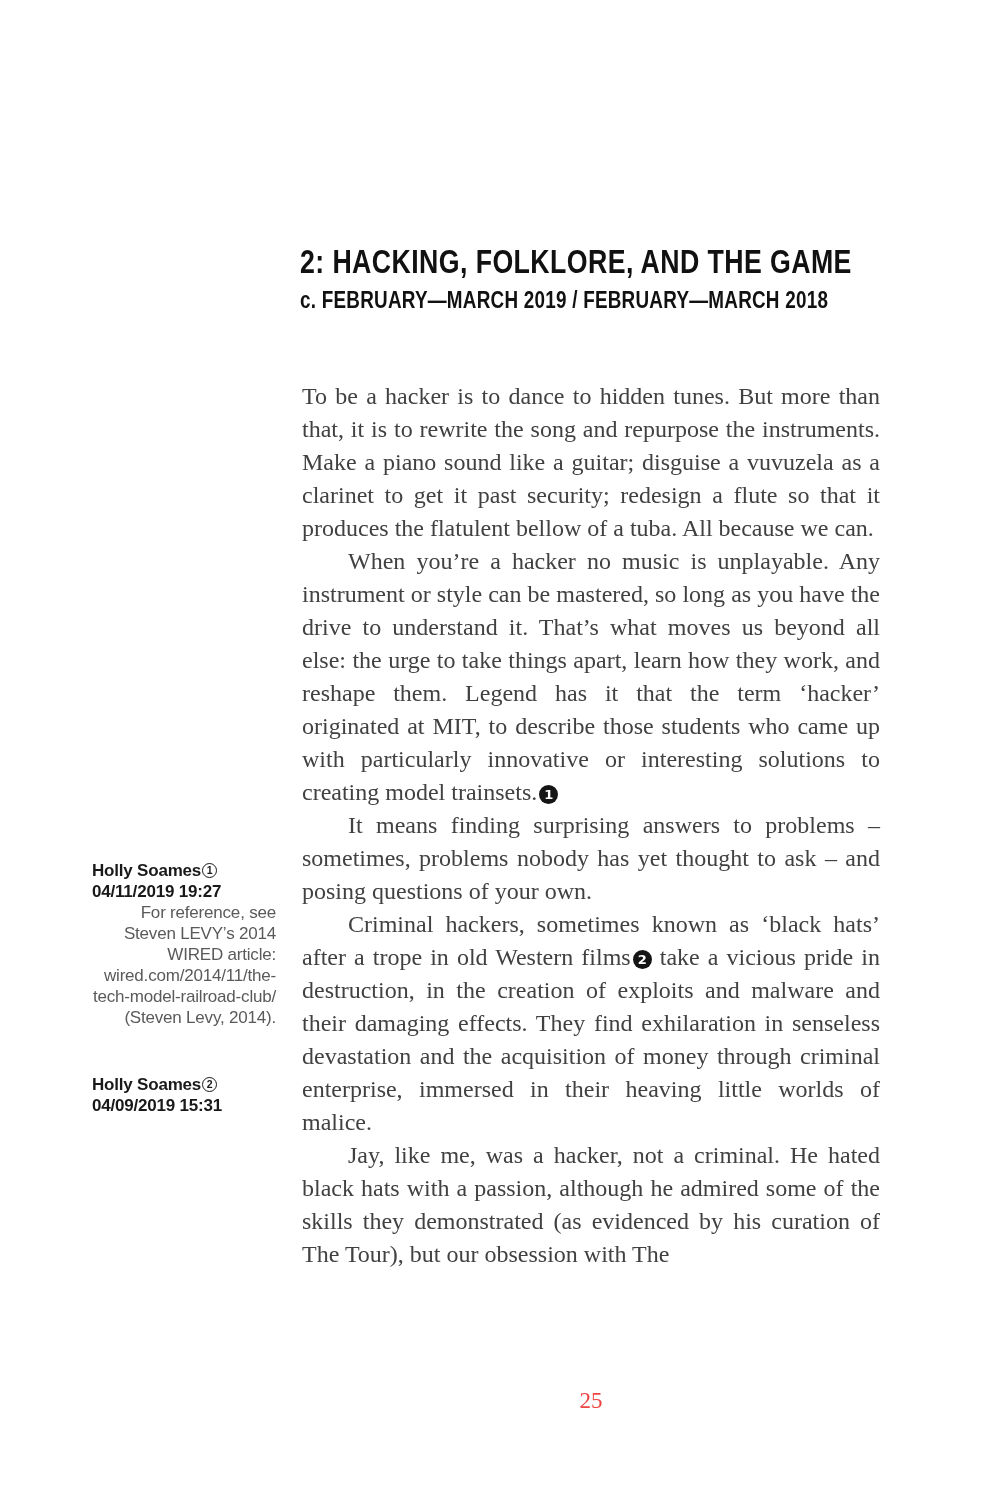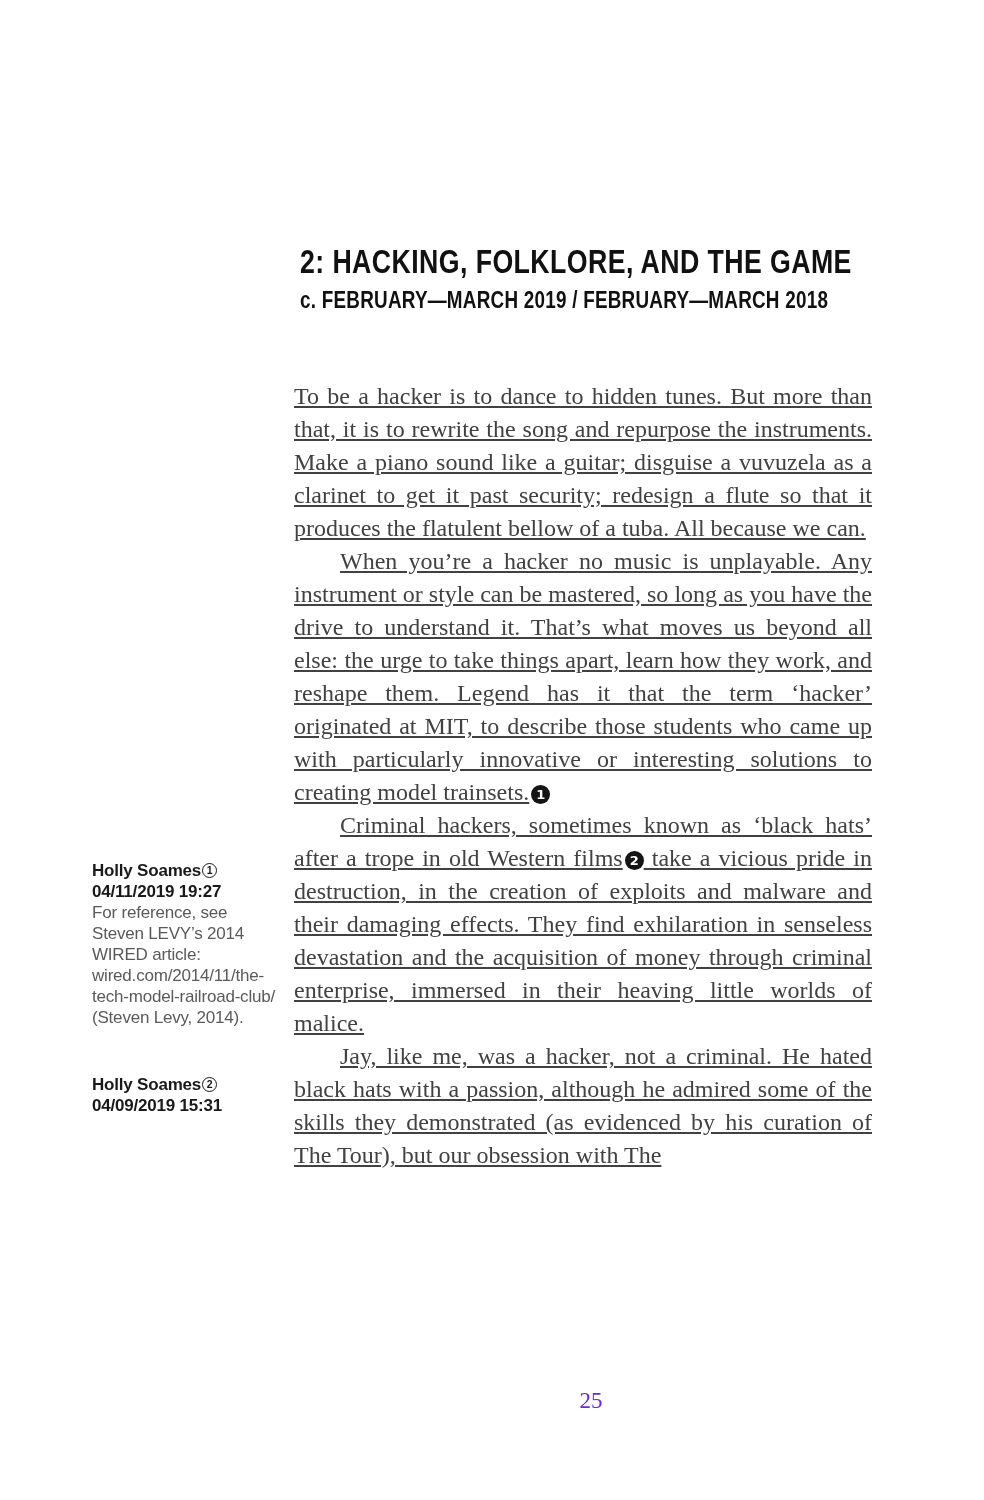--- a/index.html
+++ b/index.html
@@ -37,29 +37,28 @@
     color: #111111;
     white-space: nowrap;
     transform: scaleX(0.82);
     transform-origin: left top;
     letter-spacing: 0.3px;
   }
 
   
   .body-column {
     position: absolute;
-    left: 294px;
+    left: 302px;
     top: 380px;
     width: 578px;
     font-family: "Liberation Serif", serif;
     font-size: 24px;
     line-height: 33px;
     color: #414141;
     text-align: justify;
-    text-decoration: underline;
   }
   .body-column p { text-align: justify; }
   .body-column p.indented { text-indent: 46px; }
 
   .note-marker {
     display: inline-block;
     width: 19px;
     height: 19px;
     border-radius: 50%;
     background: #141414;
@@ -86,20 +85,21 @@
     word-wrap: break-word;
   }
   .margin-note .note-header,
   .margin-note .note-timestamp {
     font-weight: 700;
     color: #191919;
   }
   .margin-note .note-body {
     color: #5a5a5a;
     font-weight: 400;
+    text-align: right;
   }
   .margin-note .note-body .italic { font-style: italic; }
   .ref-circle {
     display: inline-block;
     width: 15px;
     height: 15px;
     border: 1.5px solid #191919;
     border-radius: 50%;
     color: #191919;
     font-size: 10.5px;
@@ -115,35 +115,36 @@
 
   
   .page-number {
     position: absolute;
     left: 302px;
     top: 1388px;
     width: 578px;
     text-align: center;
     font-family: "Liberation Serif", serif;
     font-size: 23px;
-    color: #6d28d9;
+    color: #ef4444;
   }
 </style>
 </head>
 <body>
 
 <div class="page">
 
   <h1 class="chapter-title">2: HACKING, FOLKLORE, AND THE GAME</h1>
 
   <h2 class="chapter-dateline">c. FEBRUARY—MARCH 2019 / FEBRUARY—MARCH 2018</h2>
 
   <main class="body-column">
     <p>To be a hacker is to dance to hidden tunes. But more than that, it is to rewrite the song and repurpose the instruments. Make a piano sound like a guitar; disguise a vuvuzela as a clarinet to get it past security; redesign a flute so that it produces the flatulent bellow of a tuba. All because we can.</p>
     <p class="indented"><span>When you’re a hacker no music is unplayable. Any instrument or style can be mastered, so long as you have the drive to understand it. That’s what moves us beyond all else: the urge to take things apart, learn how they work, and reshape them. Legend has it that the term ‘hacker’ originated at MIT, to describe those students who came up with particularly innovative or interesting solutions to creating model trainsets.</span><span class="note-marker">1</span></p>
+    <p class="indented">It means finding surprising answers to problems – sometimes, problems nobody has yet thought to ask – and posing questions of your own.</p>
     <p class="indented"><span>Criminal hackers, sometimes known as ‘black hats’ after a trope in old Western films</span><span class="note-marker">2</span><span> take a vicious pride in destruction, in the creation of exploits and malware and their damaging effects. They find exhilaration in senseless devastation and the acquisition of money through criminal enterprise, immersed in their heaving little worlds of malice.</span></p>
     <p class="indented">Jay, like me, was a hacker, not a criminal. He hated black hats with a passion, although he admired some of the skills they demonstrated (as evidenced by his curation of The Tour), but our obsession with The</p>
   </main>
 
   <aside class="margin-note" id="margin-note-1">
     <div class="note-header"><span>Holly Soames</span><span class="ref-circle">1</span></div>
     <div class="note-timestamp">04/11/2019 19:27</div>
     <div class="note-body">For reference, see Steven LEVY’s 2014 WIRED article: wired.com/2014/11/the-tech-model-railroad-club/ (Steven Levy, 2014).</div>
   </aside>
 

